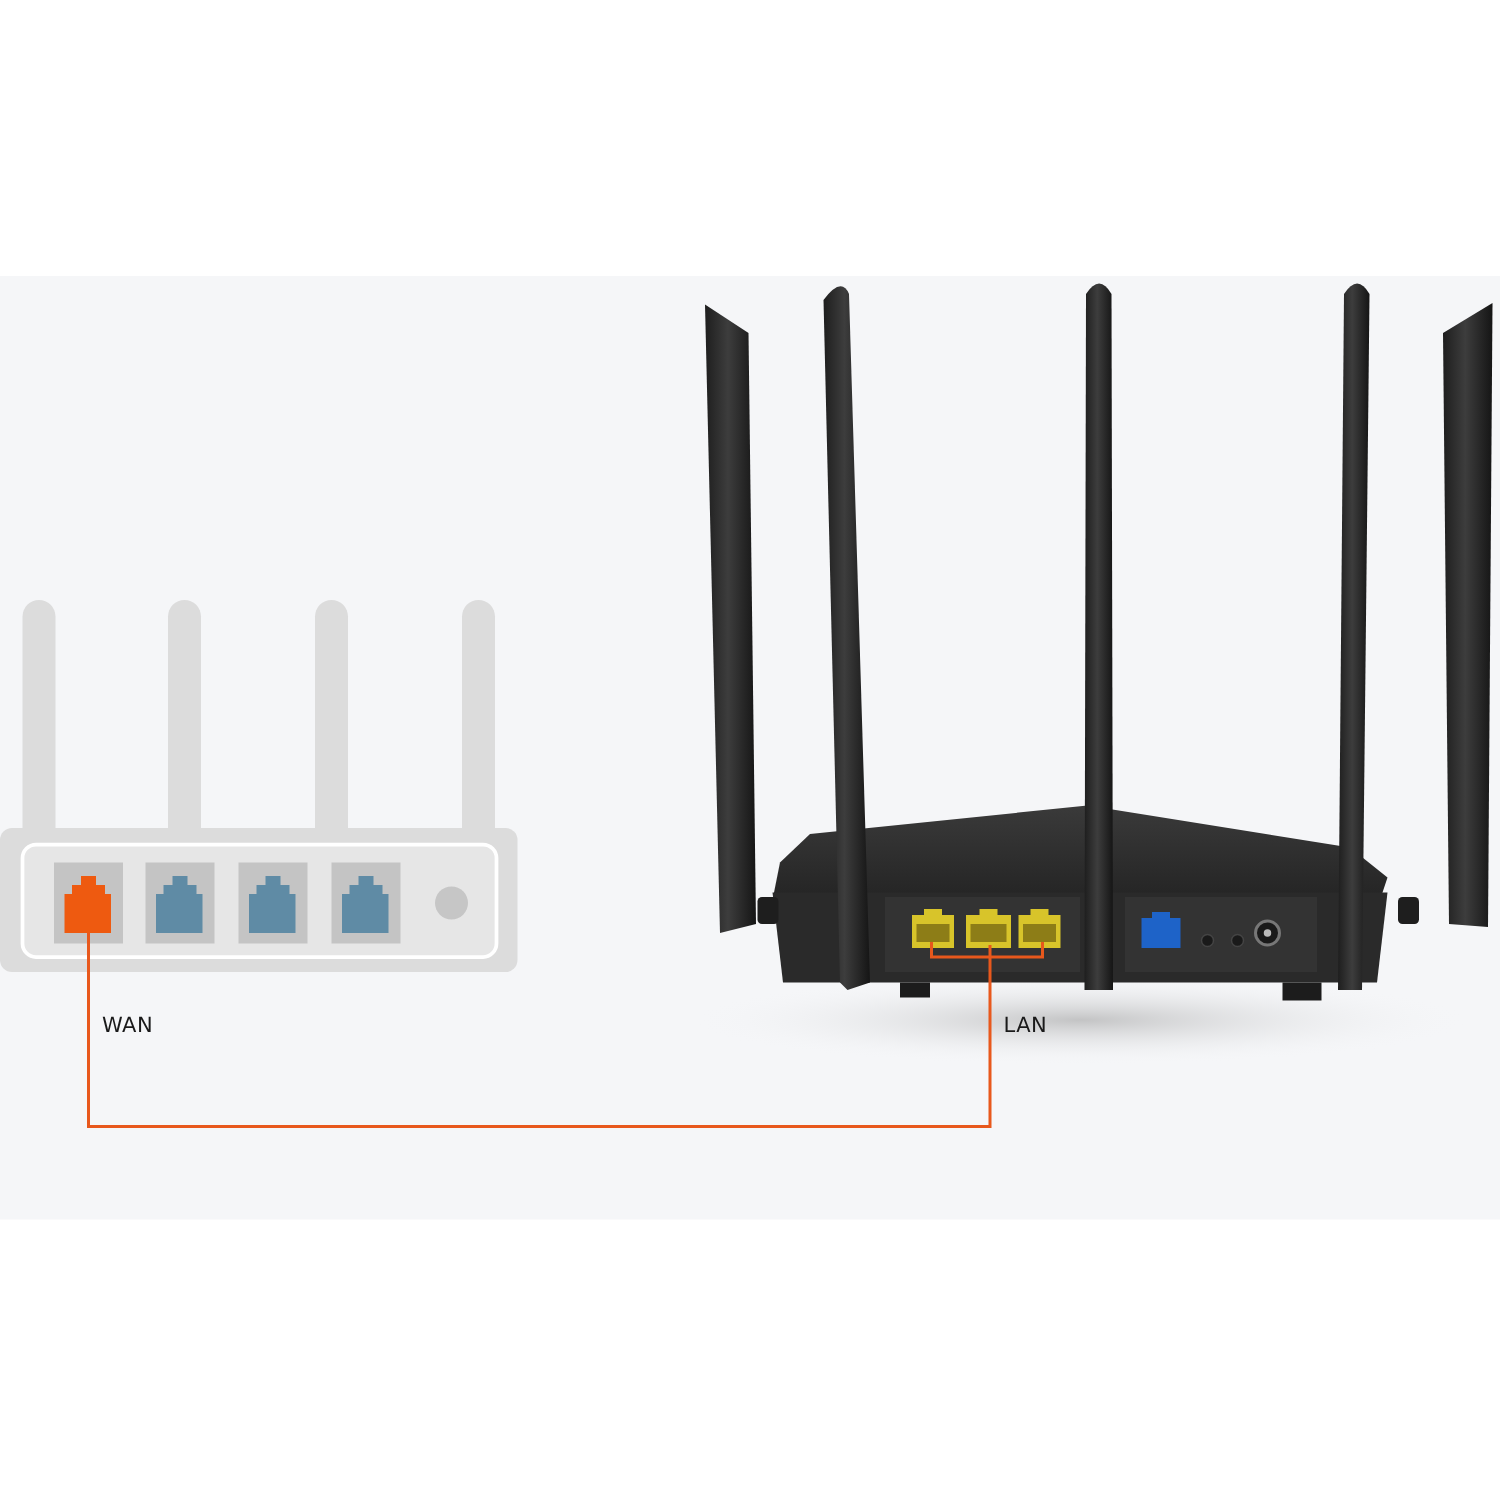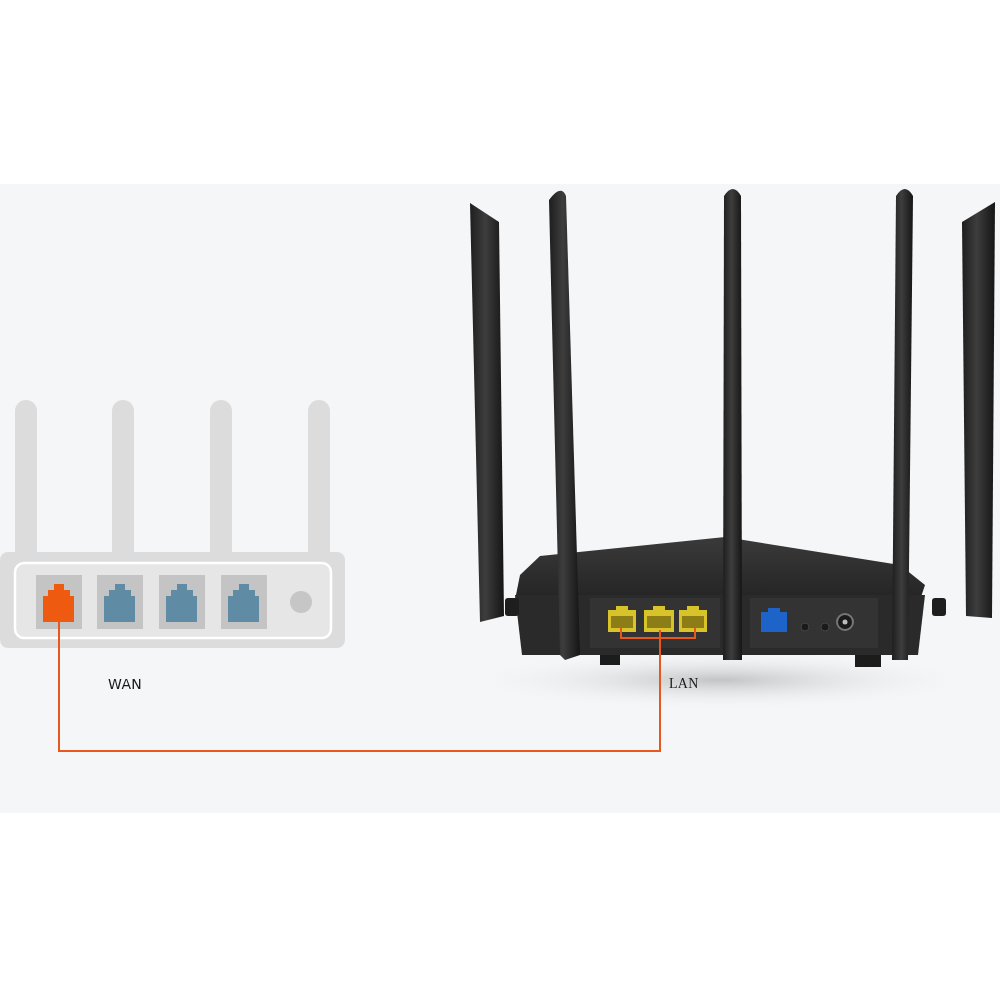--- a/index.html
+++ b/index.html
@@ -1,21 +1,21 @@
 <!DOCTYPE html>
 <html><head>
 <meta charset="utf-8">
 <style>
   html, body { margin: 0; padding: 0; background: #ffffff; }
   body { width: 1000px; height: 1000px; position: relative; overflow: hidden; font-family: "Liberation Sans", sans-serif; }
   .band { position: absolute; left: 0; top: 184px; width: 1000px; height: 629px; background: #f5f6f8; }
   svg.scene { position: absolute; left: 0; top: 0; }
   .label { position: absolute; font-size: 14px; font-weight: 500; color: #1a1a1a; letter-spacing: 0.3px; font-family: "DejaVu Sans", sans-serif; }
-  .wan-label { left: 68px; top: 676px; margin-left: 40px; }
-  .lan-label { left: 669px; top: 676px; font-family: Liberation Serif, serif; }
+  .wan-label { left: 68px; top: 676px; }
+  .lan-label { left: 669px; top: 676px; }
 </style>
 </head>
 <body>
 
 <div class="band"></div>
 
 <svg class="scene" width="1000" height="1000" viewBox="0 0 1000 1000">
   <defs>
     <linearGradient id="antG" x1="0" x2="1" y1="0" y2="0">
       <stop offset="0" stop-color="#1e1e1e"></stop>

